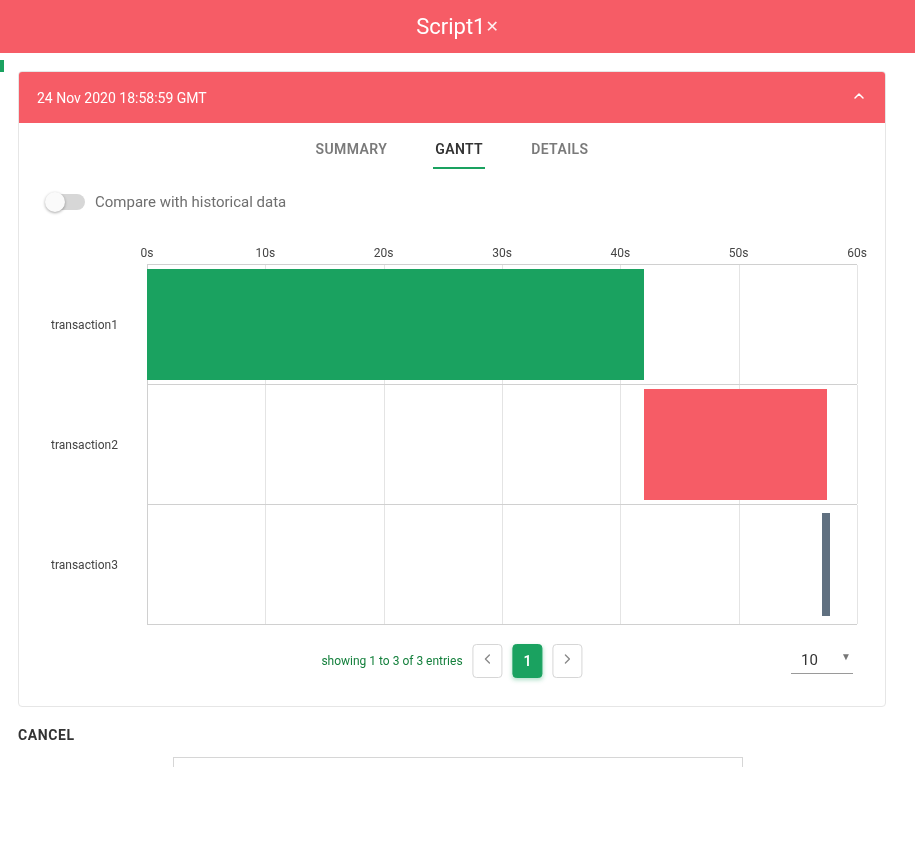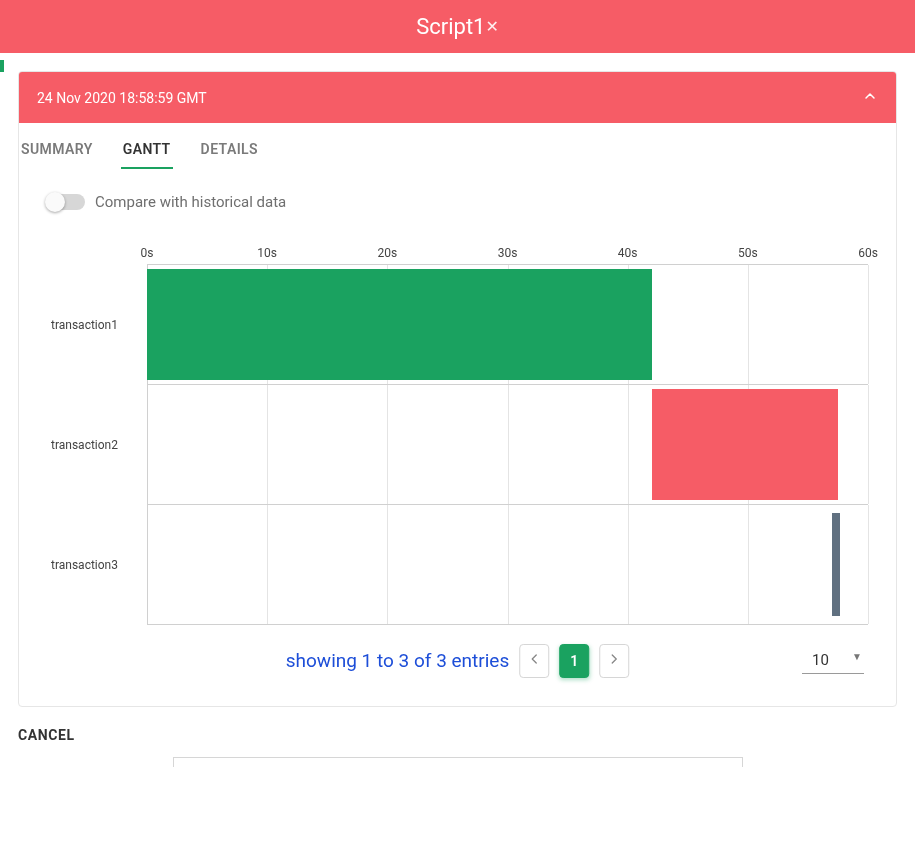--- a/index.html
+++ b/index.html
@@ -27,42 +27,42 @@
     }
     .edge-left {
       position: absolute;
       top: 60px;
       left: 0;
       width: 4px;
       height: 12px;
       background: #1aa260;
     }
     .content-wrap {
-      padding: 18px 18px 0 18px;
+      padding: 18px 29px 0 18px;
     }
     .card {
       border: 1px solid #e6e6e6;
       border-radius: 4px;
       overflow: hidden;
       background: #fff;
     }
     .card-header {
       background: #f65c66;
       color: #fff;
       padding: 16px 18px;
       display: flex;
       justify-content: space-between;
       align-items: center;
       font-size: 14px;
       cursor: pointer;
     }
     .tabs {
       display: flex;
-      justify-content: flex-start;
-      gap: 26px;
+      justify-content: center;
+      gap: 44px;
       padding: 12px 0 0 0;
       border-bottom: 0 solid #eee;
     }
     .tab {
       color: #7a7a7a;
       font-size: 14px;
       font-weight: 600;
       letter-spacing: .4px;
       padding: 6px 2px 10px 2px;
       cursor: pointer;
@@ -158,21 +158,21 @@
       position: relative;
     }
     .paginator .center {
       position: absolute;
       left: 50%;
       transform: translateX(-50%);
       display: flex;
       align-items: center;
       gap: 10px;
     }
-    .paginator .summary { color: #1d4ed8; font-size: 19px; }
+    .paginator .summary { color: #15803d; font-size: 12px; }
     .pg-btn {
       width: 30px;
       height: 34px;
       border: 1px solid #d6d6d6;
       border-radius: 4px;
       display: flex;
       align-items: center;
       justify-content: center;
       color: #888;
       cursor: pointer;

